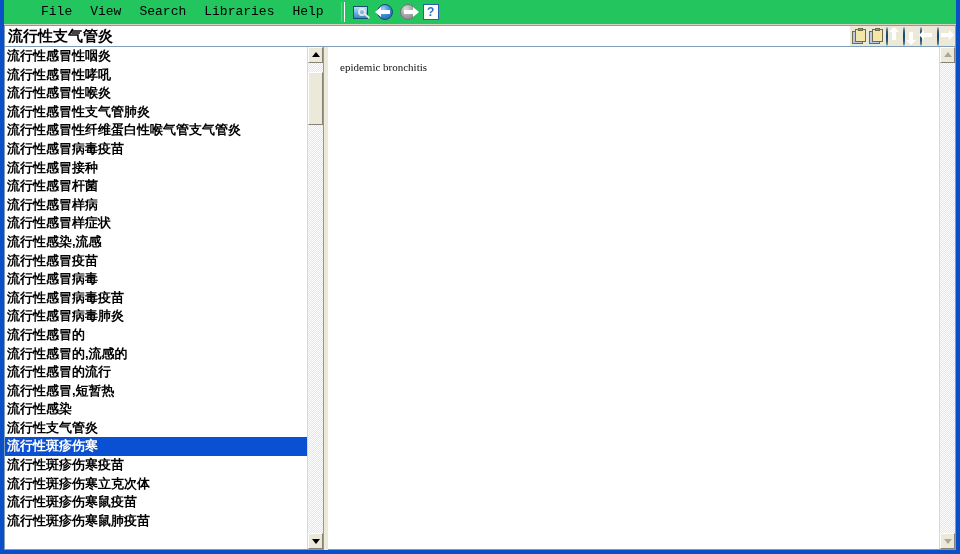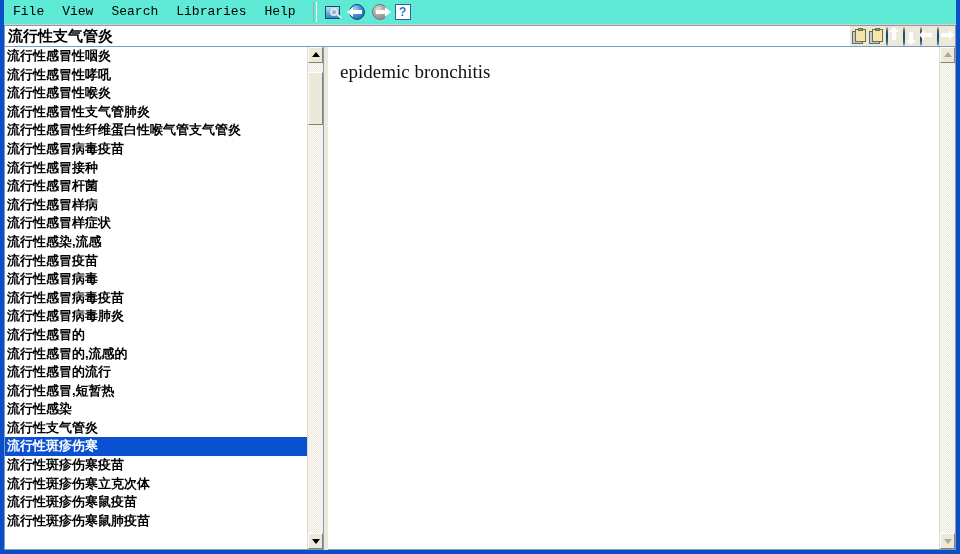--- a/index.html
+++ b/index.html
@@ -111,25 +111,26 @@
     width: 14px; height: 3px; background: #fff;
     border-radius: 1px;
   }
   .wbtn .x1 { transform: rotate(45deg); }
   .wbtn .x2 { transform: rotate(-45deg); }
 
   
   #menubar {
     flex: 0 0 24px;
     height: 24px;
-    background: #5eead4;
+    background: #22c55e;
     display: flex;
     align-items: center;
     border-bottom: 1px solid #d5d2c2;
     position: relative;
+    padding-left: 28px;
   }
   .menu-item {
     font-family: "Liberation Mono", monospace;
     font-size: 13px;
     color: #000;
     padding: 3px 9px;
     white-space: nowrap;
     line-height: 14px;
   }
   #menu-sep {
@@ -361,21 +362,21 @@
   }
   #content-area {
     flex: 1 1 auto;
     background: #ffffff;
     padding: 14px 0 0 12px;
     min-width: 0;
     overflow: hidden;
   }
   #content-text {
     font-family: "Liberation Serif", "DejaVu Serif", serif;
-    font-size: 19px;
+    font-size: 11px;
     color: #111;
   }
 
   
   .vscroll {
     flex: 0 0 16px;
     width: 16px;
     background: #ffffff;
     display: flex;
     flex-direction: column;

